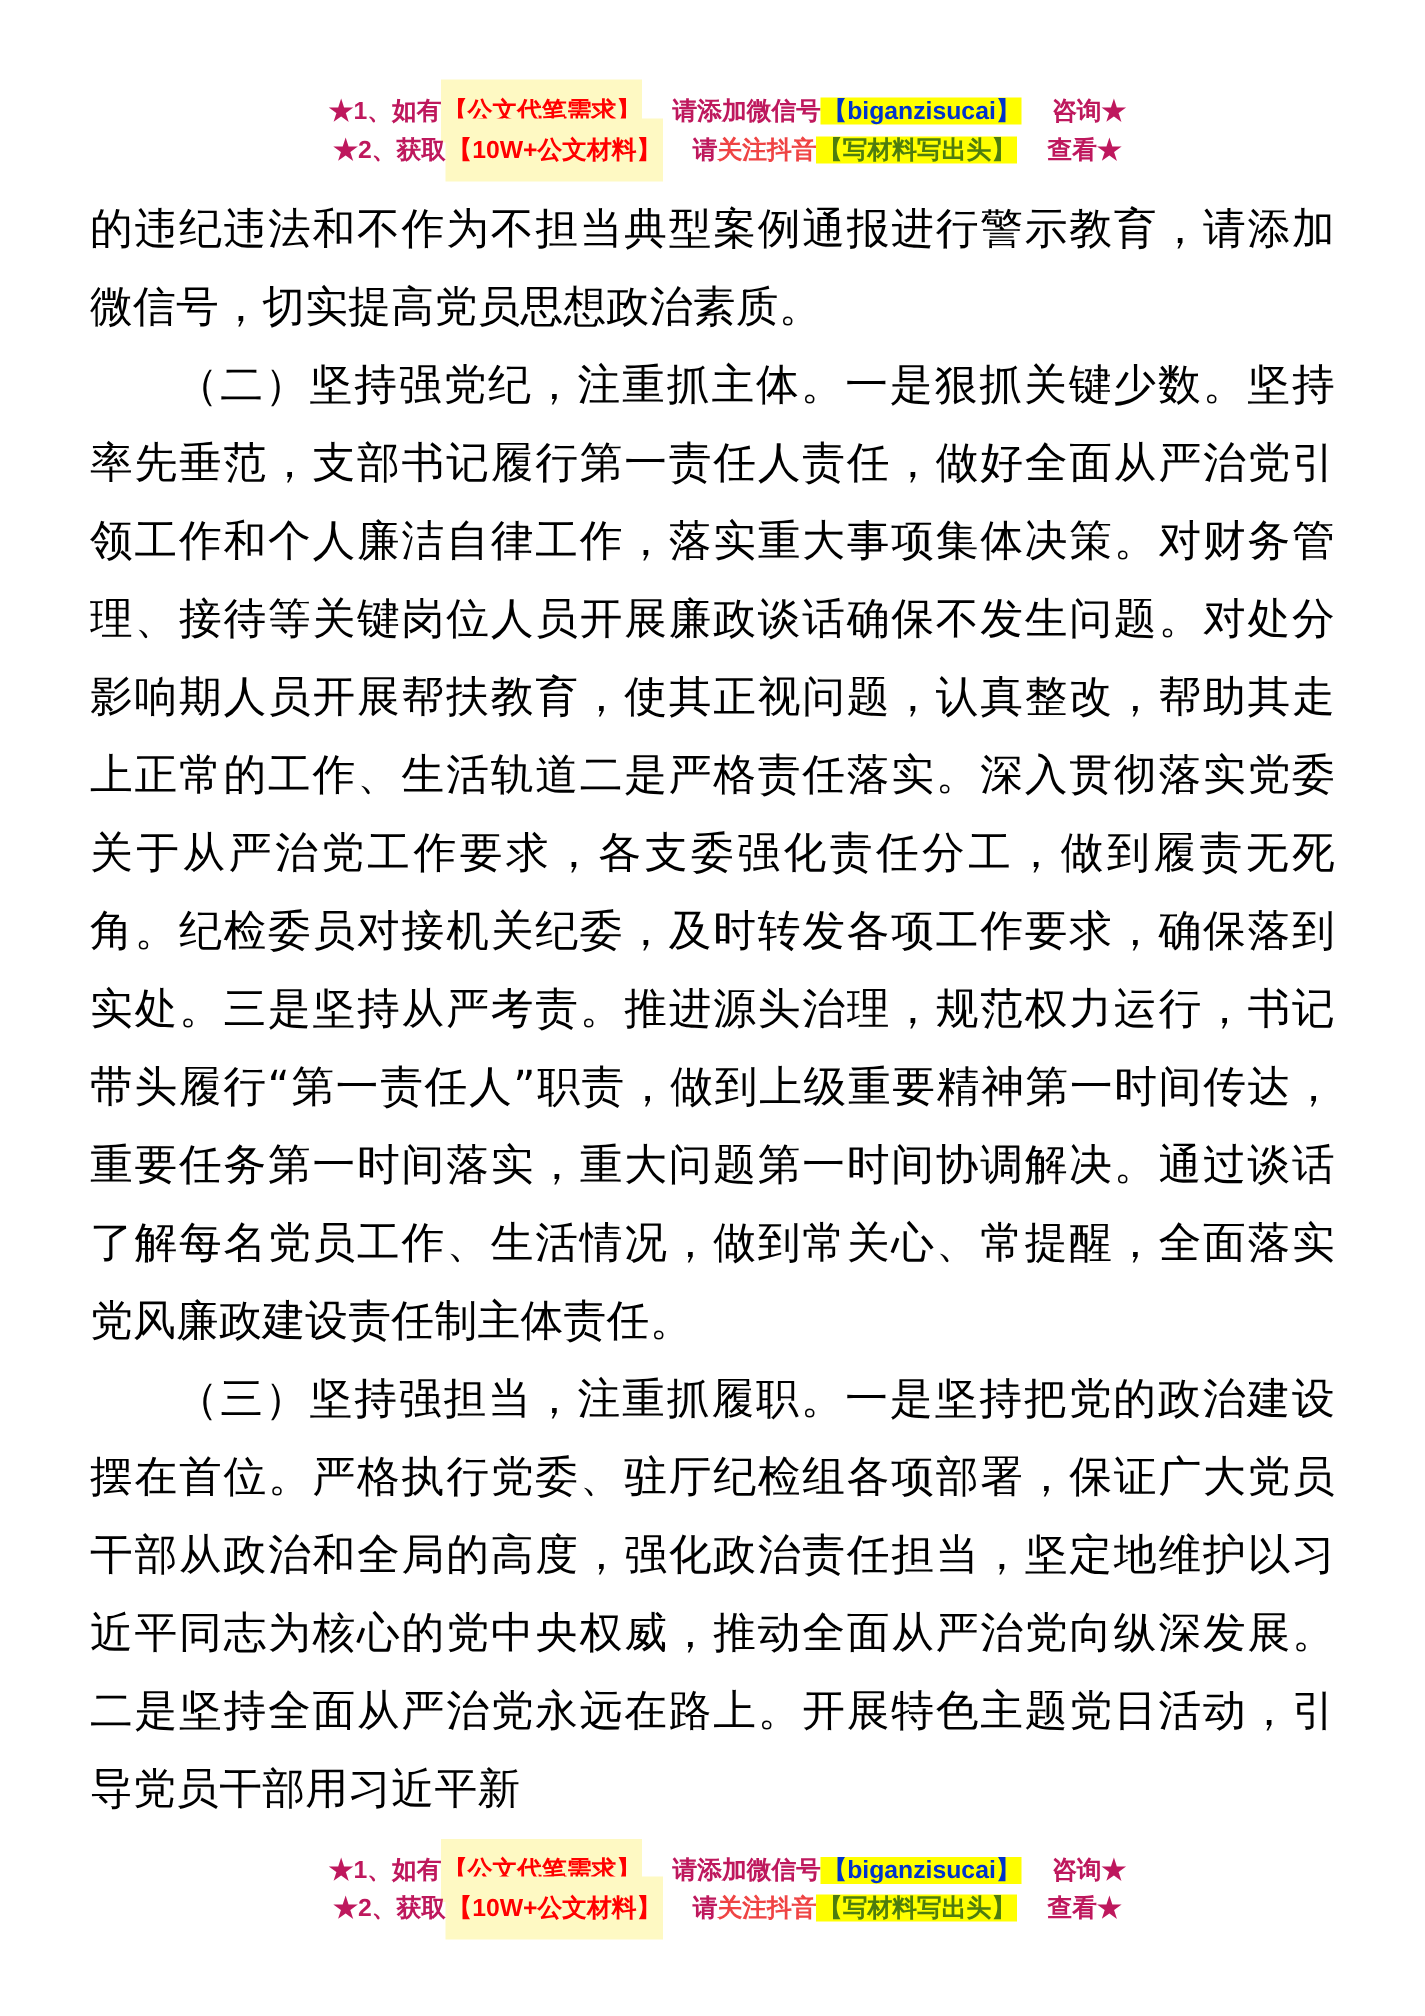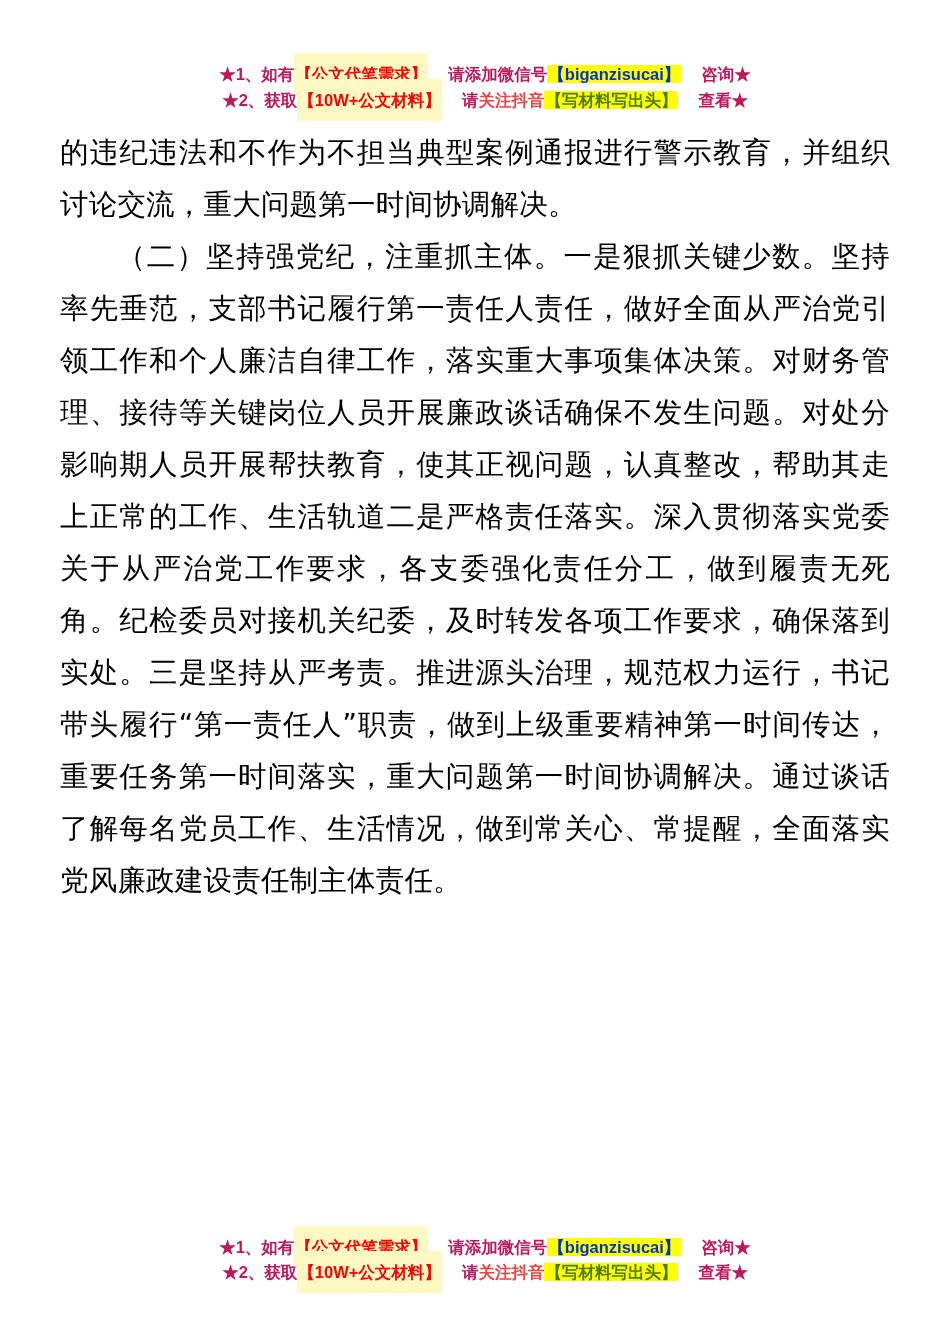--- a/index.html
+++ b/index.html
@@ -97,22 +97,23 @@
 <body>
 
 <div class="page">
 
   <div class="promo promo-top">
     <div class="promo-line"><span class="plain">★1、如有</span><span class="hl-red"><span>【</span><span>公文代笔需求</span><span>】</span></span><span class="plain">请添加微信号</span><span class="hl-blue"><span>【</span><span>biganzisucai</span><span>】</span></span><span class="plain">咨询★</span></div>
     <div class="promo-line"><span class="plain">★2、获取</span><span class="hl-red"><span>【</span><span>10W+公文材料</span><span>】</span></span><span class="plain">请</span><span class="red-txt">关注抖音</span><span class="hl-black"><span>【</span><span>写材料写出头</span><span>】</span></span><span class="plain">查看★</span></div>
   </div>
 
   <div class="content">
-    <p class="para">的违纪违法和不作为不担当典型案例通报进行警示教育，并组织讨论交流，重大问题第一时间协调解决。</p>
+    <p class="para">的违纪违法和不作为不担当典型案例通报进行警示教育，请添加微信号，切实提高党员思想政治素质。</p>
     <p class="para indent">（二）坚持强党纪，注重抓主体。一是狠抓关键少数。坚持率先垂范，支部书记履行第一责任人责任，做好全面从严治党引领工作和个人廉洁自律工作，落实重大事项集体决策。对财务管理、接待等关键岗位人员开展廉政谈话确保不发生问题。对处分影响期人员开展帮扶教育，使其正视问题，认真整改，帮助其走上正常的工作、生活轨道二是严格责任落实。深入贯彻落实党委关于从严治党工作要求，各支委强化责任分工，做到履责无死角。纪检委员对接机关纪委，及时转发各项工作要求，确保落到实处。三是坚持从严考责。推进源头治理，规范权力运行，书记带头履行“第一责任人”职责，做到上级重要精神第一时间传达，重要任务第一时间落实，重大问题第一时间协调解决。通过谈话了解每名党员工作、生活情况，做到常关心、常提醒，全面落实党风廉政建设责任制主体责任。</p>
+    <p class="para indent">（三）坚持强担当，注重抓履职。一是坚持把党的政治建设摆在首位。严格执行党委、驻厅纪检组各项部署，保证广大党员干部从政治和全局的高度，强化政治责任担当，坚定地维护以习近平同志为核心的党中央权威，推动全面从严治党向纵深发展。二是坚持全面从严治党永远在路上。开展特色主题党日活动，引导党员干部用习近平新</p>
   </div>
 
   <div class="promo promo-bottom">
     <div class="promo-line"><span class="plain">★1、如有</span><span class="hl-red"><span>【</span><span>公文代笔需求</span><span>】</span></span><span class="plain">请添加微信号</span><span class="hl-blue"><span>【</span><span>biganzisucai</span><span>】</span></span><span class="plain">咨询★</span></div>
     <div class="promo-line"><span class="plain">★2、获取</span><span class="hl-red"><span>【</span><span>10W+公文材料</span><span>】</span></span><span class="plain">请</span><span class="red-txt">关注抖音</span><span class="hl-black"><span>【</span><span>写材料写出头</span><span>】</span></span><span class="plain">查看★</span></div>
   </div>
 
 </div>
 
 </body></html>

